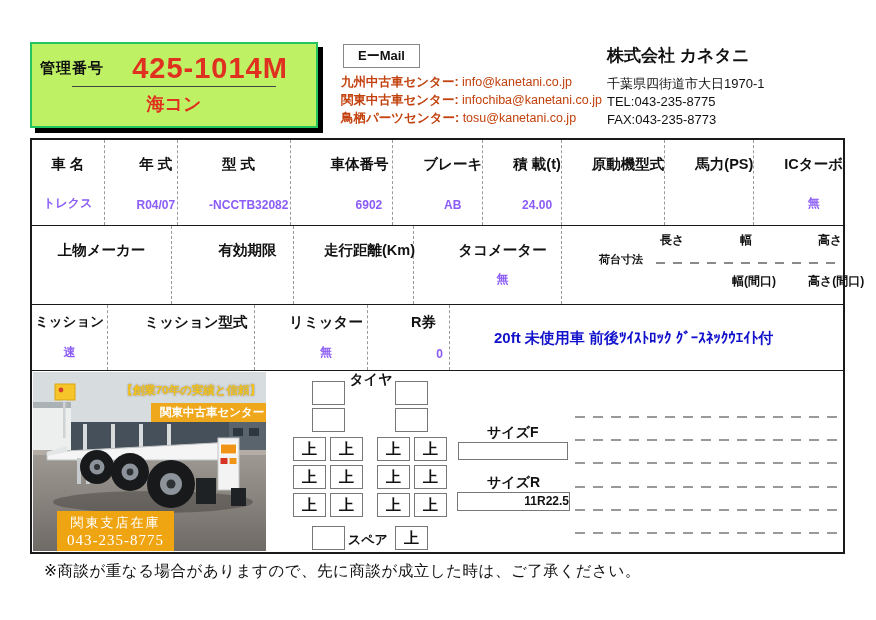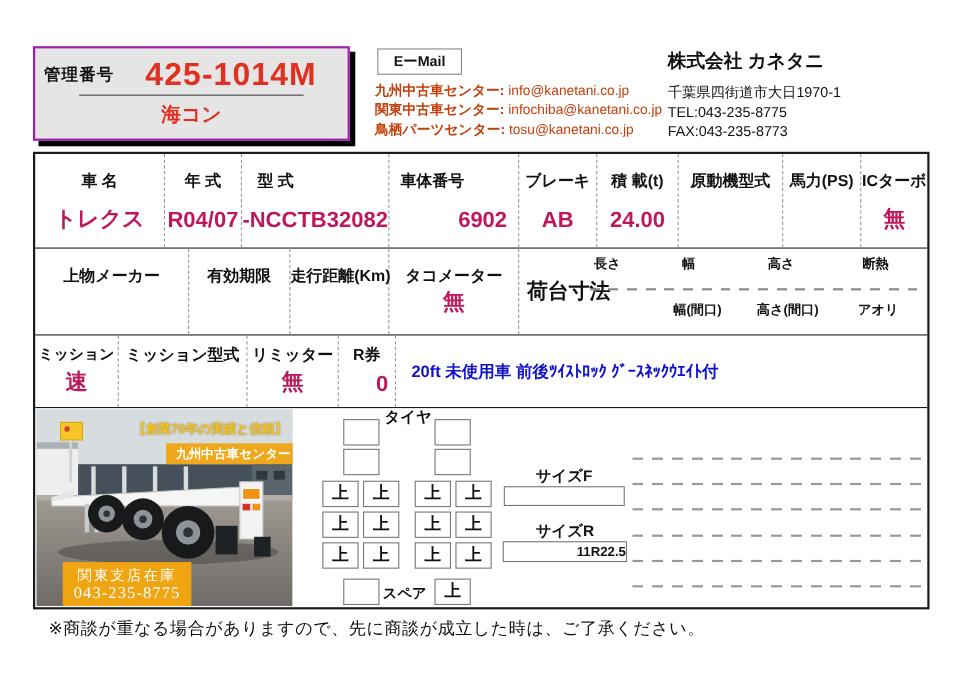--- a/index.html
+++ b/index.html
@@ -2,21 +2,21 @@
 <html><head>
 <meta charset="utf-8">
 <style>
   * { margin:0; padding:0; box-sizing:border-box; }
   body { background:#fff; }
   .page { position:relative; width:876px; height:620px; background:#ffffff;
           font-family:"Liberation Sans","DejaVu Sans",sans-serif; color:#111; overflow:hidden; }
 
   
   .ctrl-box { position:absolute; left:30px; top:42px; width:288px; height:86px;
-              border:2px solid #a21caf; background:#e5e5e5; box-shadow:5px 5px 0 #000; }
+              border:2px solid #22c55e; background:#bef264; box-shadow:5px 5px 0 #000; }
   .ctrl-top { display:flex; align-items:center; padding-top:8px; }
   .ctrl-label { font-size:15px; font-weight:bold; margin-left:8px; letter-spacing:1px; }
   .ctrl-num { flex:1; text-align:center; font-size:29px; font-weight:bold; color:#e0301f; letter-spacing:1px; }
   .ctrl-line { border-top:1.5px solid #444; margin:1px 40px 0 40px; }
   .ctrl-cat { text-align:center; font-size:18px; font-weight:bold; color:#e0301f; margin-top:5px; }
 
   
   .email-block { position:absolute; left:341px; top:44px; width:262px; }
   .email-tag { display:inline-block; border:1px solid #888; padding:2px 14px;
                font-size:13px; font-weight:bold; margin:0 0 5px 2px; background:#fff; }
@@ -24,34 +24,34 @@
   .email-name { font-weight:bold; }
 
   
   .company { position:absolute; left:607px; top:44px; }
   .co-name { font-size:17px; font-weight:bold; margin-bottom:8px; }
   .co-line { font-size:13px; line-height:18px; }
 
   
   .spec-table { position:absolute; left:30px; top:138px; width:815px; height:416px;
                 border:2px solid #1a1a1a; background:#fff; }
-  .trow { display:flex; border-bottom:1.5px solid #1a1a1a; position:relative; }
+  .trow { display:flex; border-bottom:1.5px solid #1a1a1a; position:relative;gap:30px; }
   .row1 { height:86px; } .row2 { height:79px; } .row3 { height:66px; }
   .cell { position:relative; border-right:1px dashed #9a9a9a; text-align:center; }
   .cell.last { border-right:none; }
   .clbl { font-weight:bold; font-size:14.5px; padding-top:15px; white-space:nowrap; }
   .row3 .clbl { padding-top:8px; }
-  .cval { position:absolute; left:0; right:0; bottom:13px; color:#be185d;
-          font-weight:bold; font-size:20px; white-space:nowrap; }
+  .cval { position:absolute; left:0; right:0; bottom:13px; color:#8b5cf6;
+          font-weight:bold; font-size:12px; white-space:nowrap; }
   .row3 .cval { bottom:9px; }
   .cval.r { text-align:right; padding-right:10px; }
 
   
   .cargo { position:relative; flex:1; }
-  .cargo-lbl { position:absolute; left:7px; top:26px; font-weight:bold; font-size:19px; }
+  .cargo-lbl { position:absolute; left:7px; top:26px; font-weight:bold; font-size:11px; }
   .cargo-sub { position:absolute; font-weight:bold; font-size:12px; white-space:nowrap; }
   .cargo-dash { position:absolute; left:64px; right:7px; top:36px; height:2px;
                 background:repeating-linear-gradient(90deg,#8a8a8a 0 9px,transparent 9px 17px); }
 
   
   .desc-cell { position:relative; flex:1; text-align:left; }
   .desc { position:absolute; left:14px; top:50%; transform:translateY(-50%);
           color:#1111cc; font-weight:bold; font-size:15px; white-space:nowrap;text-align:right; }
 
   
@@ -256,21 +256,21 @@
           <circle cx="138" cy="112" r="11" fill="#8d939a"></circle>
           <circle cx="138" cy="112" r="4.5" fill="#2e3234"></circle>
           <rect x="163" y="106" width="20" height="26" fill="#1f2224"></rect>
           <rect x="185" y="66" width="21" height="52" fill="#f2f3f2" stroke="#c5c8c9"></rect>
           <rect x="187.5" y="72" width="16" height="10" fill="#ef9416" stroke="#fff" stroke-width="1"></rect>
           <rect x="187.5" y="86" width="7" height="6" fill="#d63322"></rect>
           <rect x="196.5" y="86" width="7" height="6" fill="#ef9416"></rect>
           <rect x="198" y="116" width="15" height="18" fill="#1f2224"></rect>
         </svg>
         <div class="ph-overlay-top">【創業70年の実績と信頼】</div>
-        <div class="ph-banner">九州中古車センター</div>
+        <div class="ph-banner">関東中古車センター</div>
         <div class="ph-stock">
           <div class="l1">関東支店在庫</div>
           <div class="l2">043-235-8775</div>
         </div>
       </div>
 
       <div class="tire-title">タイヤ</div>
 
       <div class="tbox" style="left:280px;top:10px"></div>
       <div class="tbox" style="left:363px;top:10px"></div>

